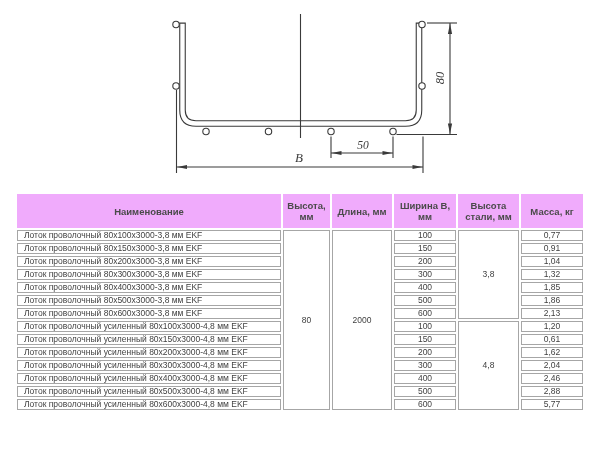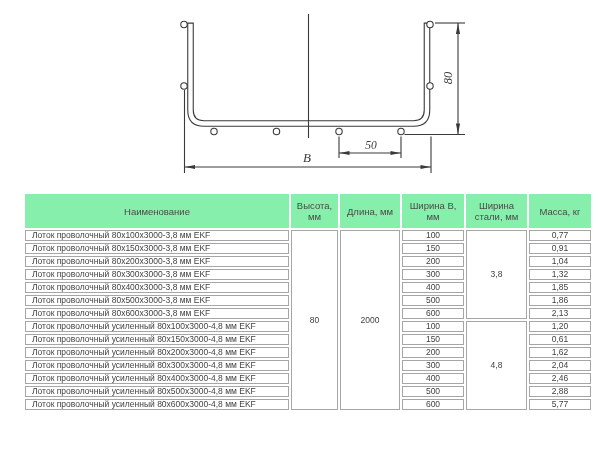--- a/index.html
+++ b/index.html
@@ -1,37 +1,37 @@
 <!DOCTYPE html>
 <html><head>
 <meta charset="utf-8">
 <style>
   * { box-sizing: border-box; margin: 0; padding: 0; }
   html, body { width: 600px; height: 450px; background: #ffffff; overflow: hidden; }
   body { font-family: "Liberation Sans", sans-serif; position: relative; }
 
-  .stage { position: absolute; left: 8px; top: 0; width: 484px; height: 450px; background: #fff; }
+  .stage { position: absolute; left: 0; top: 0; width: 484px; height: 450px; background: #fff; }
 
   
   .drawing { position: absolute; left: 0; top: 0; width: 600px; height: 192px; }
   .dim-label { font-family: "Liberation Serif", serif; font-style: italic; fill: #3a3a3a; }
 
   
   .spec-table-wrap { position: absolute; left: 15px; top: 192px; width: 570px; }
   table.spec {
     border-collapse: separate;
     border-spacing: 2px;
     table-layout: fixed;
     width: 570px;
     color: #3f3f3f;
   }
   table.spec th {
-    background: #86efac;
+    background: #f0abfc;
     color: #4a4a4a;
-    font-weight: normal;
+    font-weight: bold;
     font-size: 9.5px;
     line-height: 11px;
     height: 34px;
     text-align: center;
     vertical-align: middle;
     padding: 0 2px;
   }
   table.spec td {
     border: 1px solid #a6a6a6;
     height: 11px;
@@ -109,21 +109,21 @@
         <col style="width:62px">
           <col style="width:61px">
           <col style="width:62px">
       </colgroup>
       <thead>
         <tr>
           <th>Наименование</th>
           <th>Высота, мм</th>
           <th>Длина, мм</th>
           <th>Ширина В, мм</th>
-          <th>Ширина стали, мм</th>
+          <th>Высота стали, мм</th>
           <th>Масса, кг</th>
         </tr>
       </thead>
       <tbody>
         <tr>
           <td class="name">Лоток проволочный 80x100x3000-3,8 мм EKF</td>
           <td rowspan="14">80</td>
           <td rowspan="14">2000</td>
           <td>100</td>
           <td rowspan="7">3,8</td>

